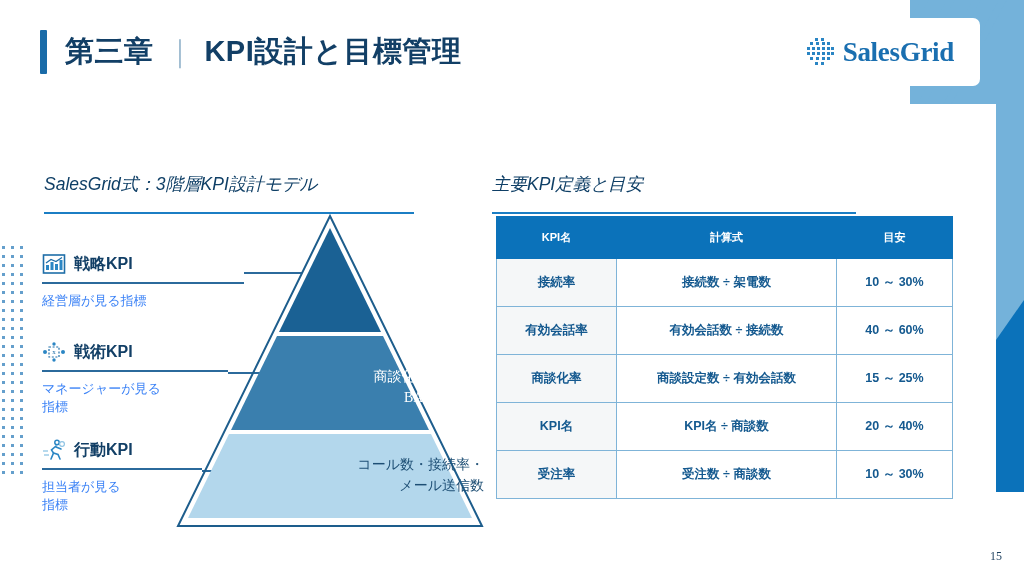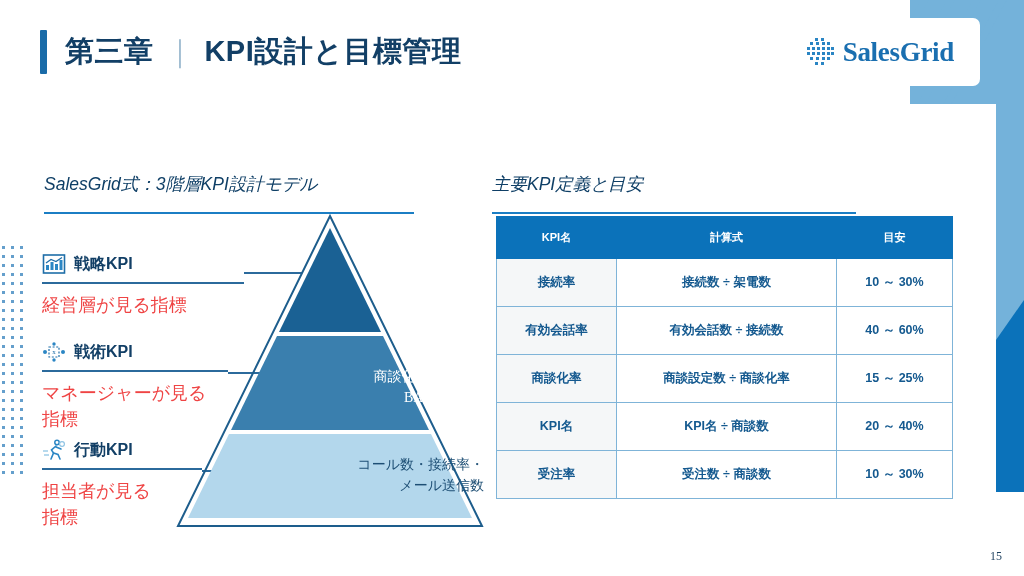--- a/index.html
+++ b/index.html
@@ -164,23 +164,23 @@
     white-space: nowrap;
   }
   .layer-rule {
     margin-top: 6px;
     height: 1.6px;
     background: #2b6a9c;
     width: 100%;
   }
   .layer-desc {
     margin-top: 8px;
-    font-size: 18px;
+    font-size: 13px;
     line-height: 1.45;
-    color: #ef4444;
+    color: #3b82f6;
   }
   #layer1 { left: 42px; top: 252px; width: 202px; }
   #layer2 { left: 42px; top: 340px; width: 186px; }
   #layer3 { left: 42px; top: 438px; width: 160px; }
 
   .licon { width: 24px; height: 24px; flex: 0 0 24px; }
 
   
   .pyramid {
     position: absolute;
@@ -502,21 +502,21 @@
           <td>接続数 ÷ 架電数</td>
           <td>10 ～ 30%</td>
         </tr>
         <tr>
           <td class="namecell">有効会話率</td>
           <td>有効会話数 ÷ 接続数</td>
           <td>40 ～ 60%</td>
         </tr>
         <tr>
           <td class="namecell">商談化率</td>
-          <td>商談設定数 ÷ 商談化率</td>
+          <td>商談設定数 ÷ 有効会話数</td>
           <td>15 ～ 25%</td>
         </tr>
         <tr>
           <td class="namecell">KPI名</td>
           <td>KPI名 ÷ 商談数</td>
           <td>20 ～ 40%</td>
         </tr>
         <tr>
           <td class="namecell">受注率</td>
           <td>受注数 ÷ 商談数</td>

